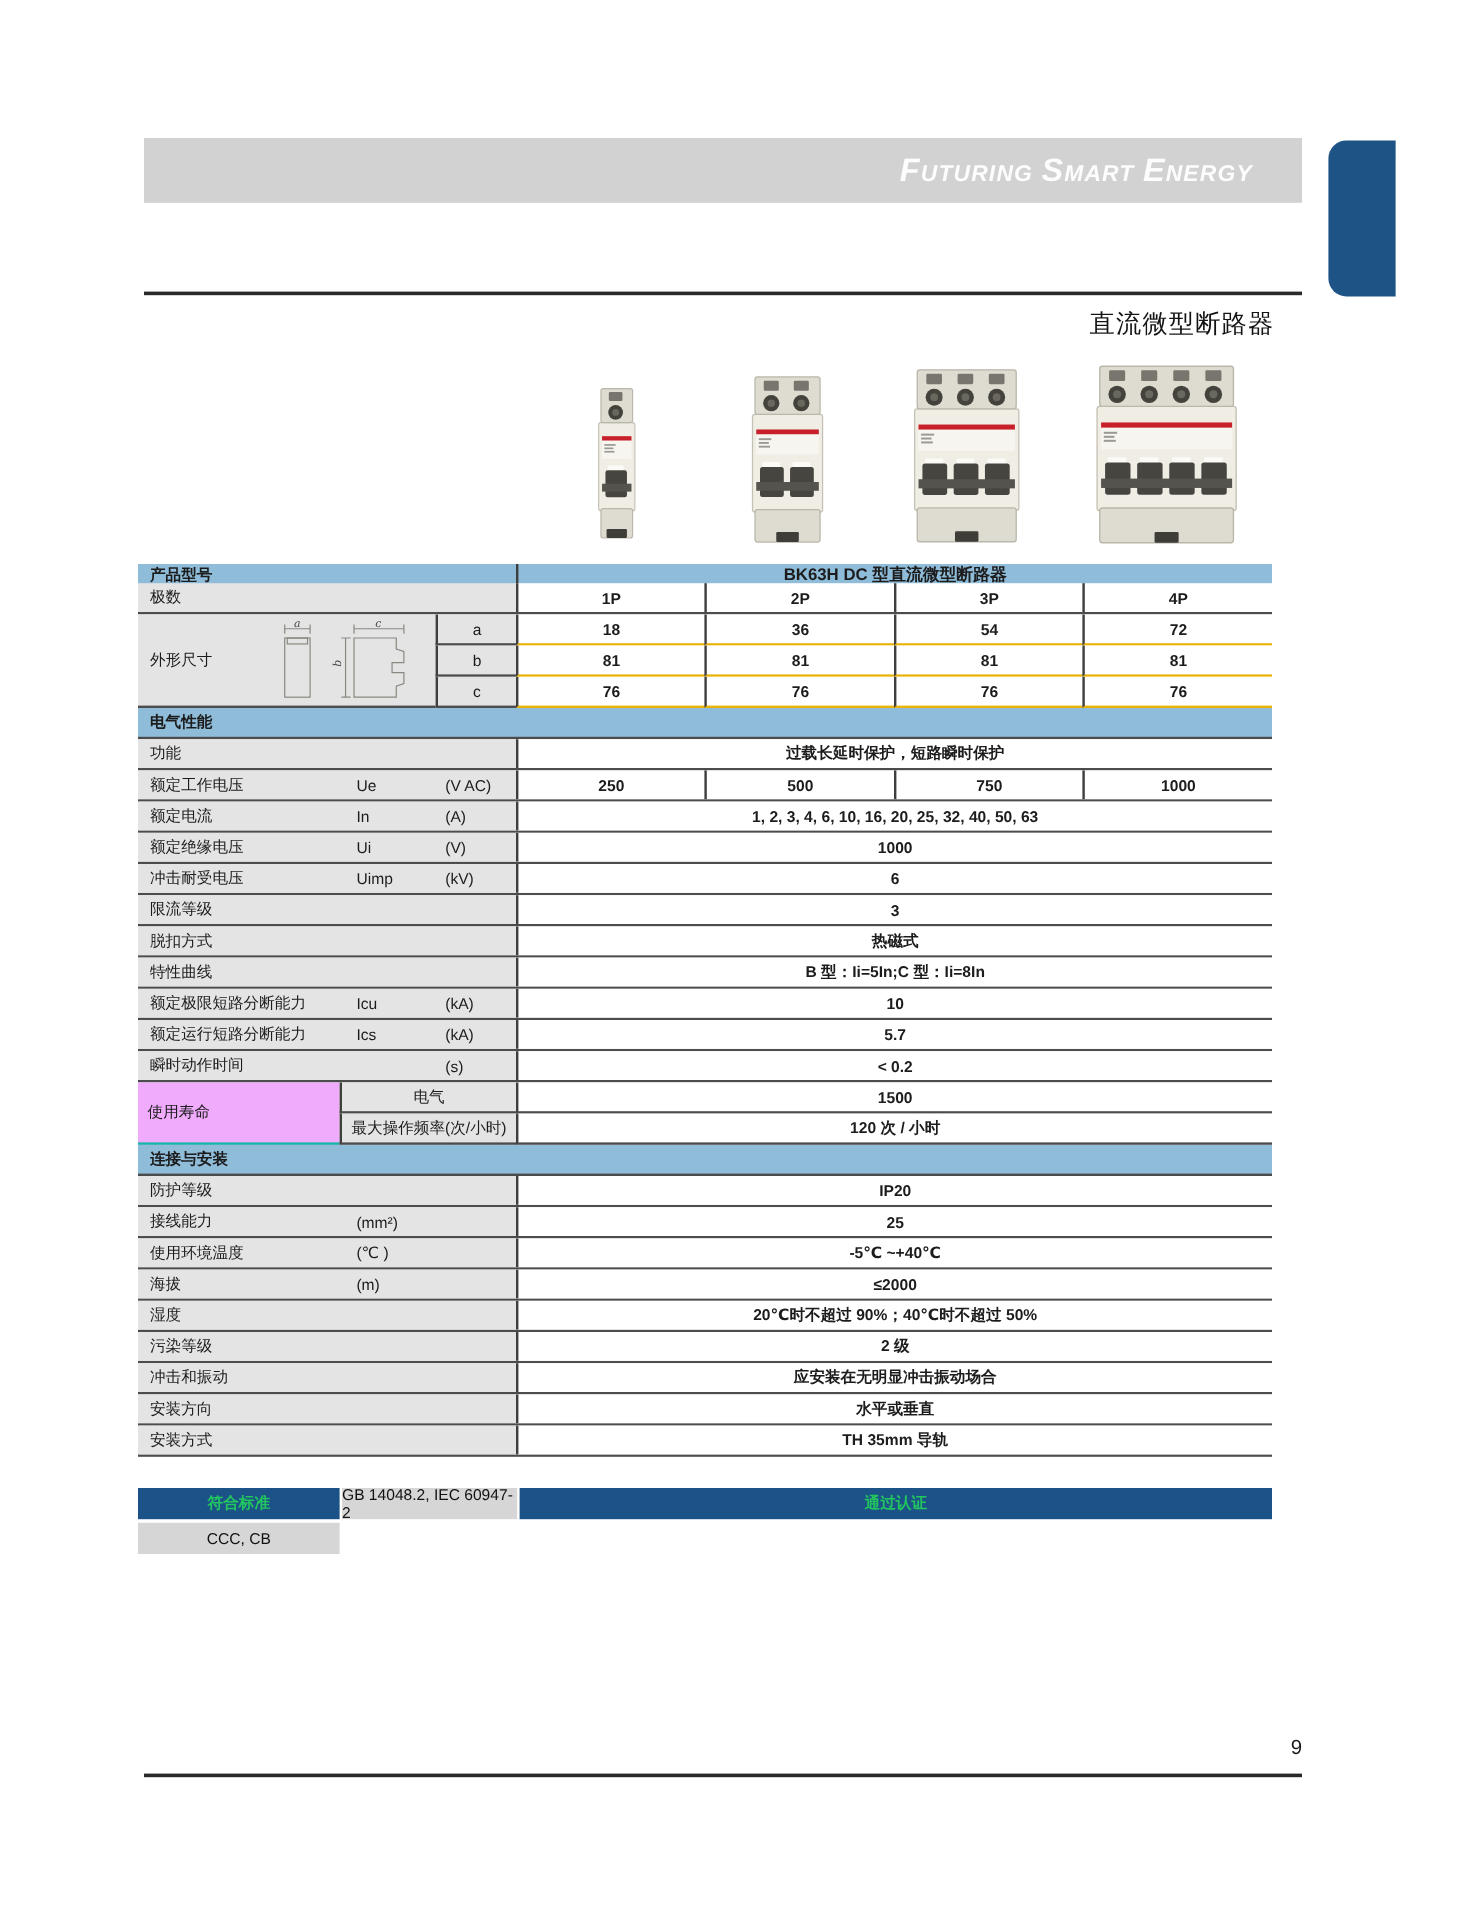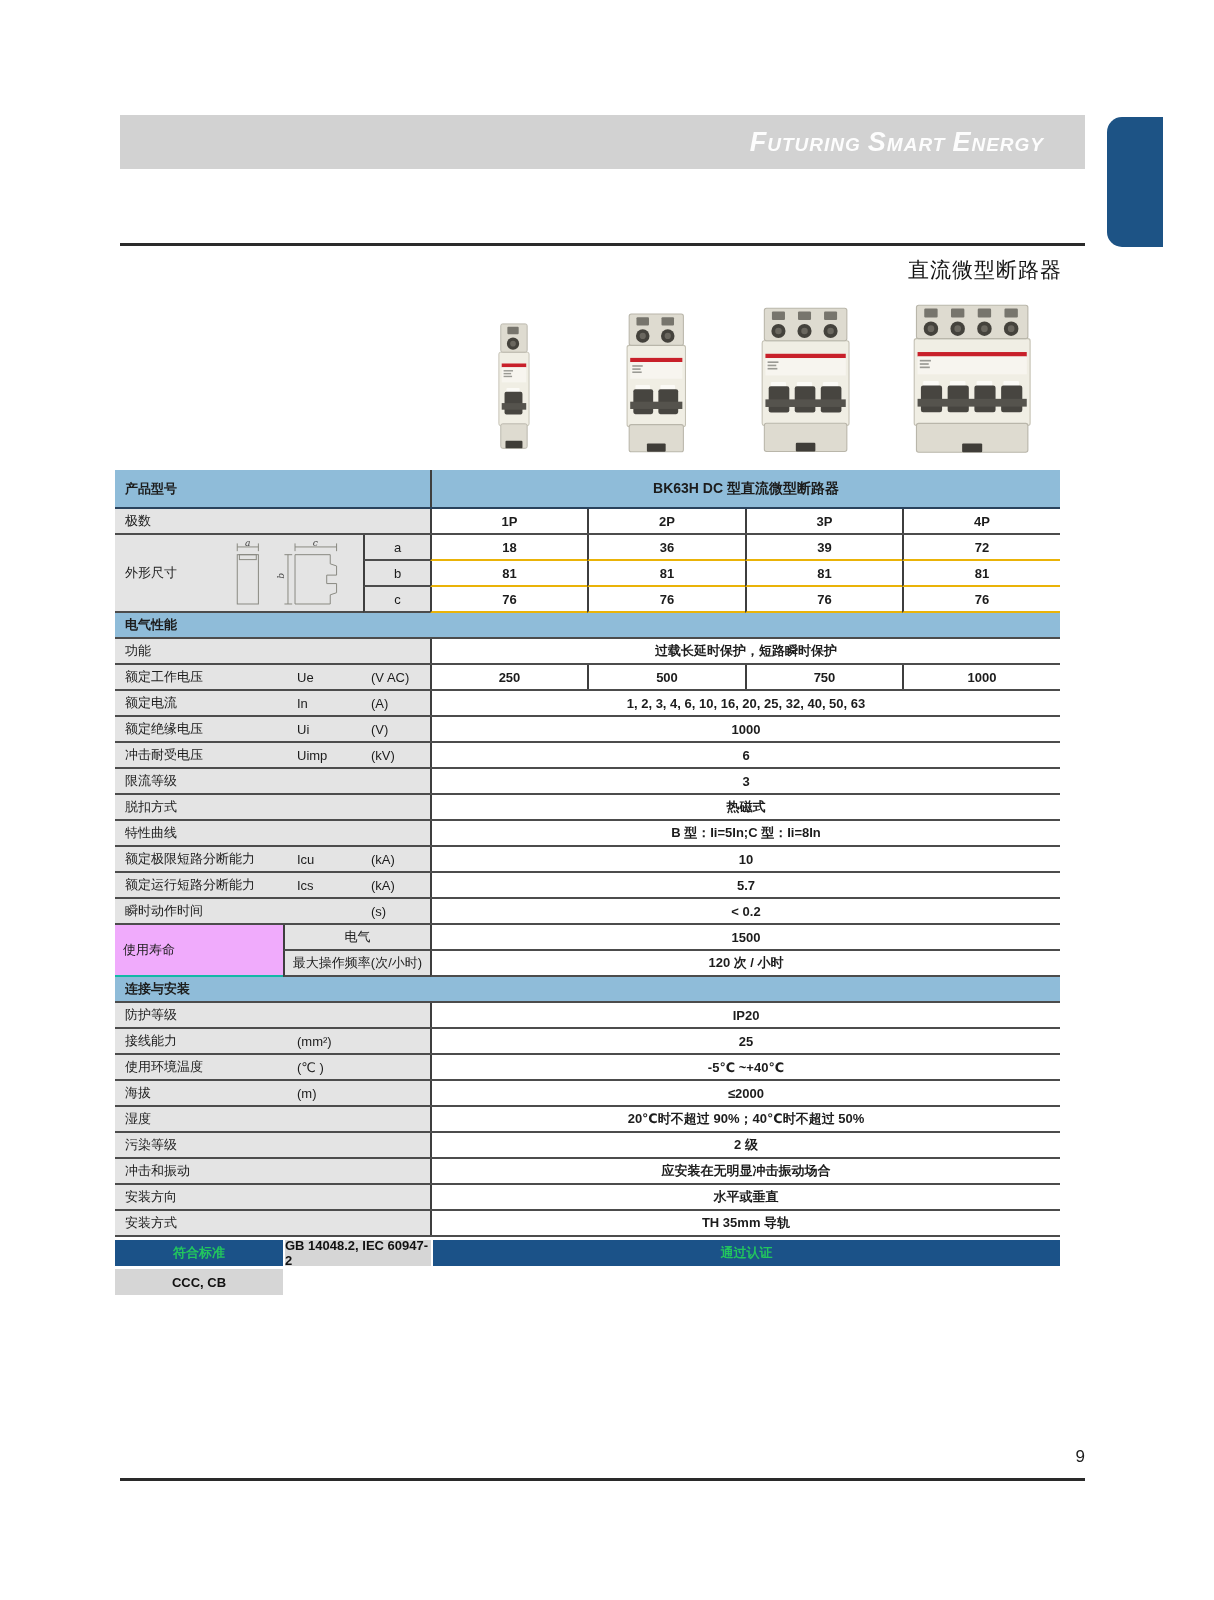--- a/index.html
+++ b/index.html
@@ -18,21 +18,21 @@
   .page-title { position:absolute; top:256px; right:152px; font-size:21px; font-weight:400;
                 color:#141414; letter-spacing:1px; }
 
   
   .breaker { position:absolute; }
 
   
   .spec { position:absolute; left:115px; top:470px; width:945px; font-size:13px; color:#1c1c1c; }
   .grid7 { display:grid; grid-template-columns:168px 80px 67px 157px 158px 157px 158px; }
   .row   { height:26px; border-bottom:2px solid #4c4c4c; }
-  .row-model { height:39px; border-bottom:2px solid #29425c; }
+  .row-model { height:16px; border-bottom:2px solid #29425c; }
   .lbl { grid-column:span 3; background:#e4e4e4; display:flex; align-items:center; padding-left:10px; }
   .lbl .n    { width:158px; flex:none; }
   .lbl .sym  { width:80px; flex:none; padding-left:14px; }
   .lbl .unit { flex:1; padding-left:8px; }
   .lbl-blue { background:#8fbcd9; font-weight:700; }
   .v, .vspan { background:#ffffff; border-left:2px solid #3e3e3e; display:flex; align-items:center;
                justify-content:center; font-weight:700; text-align:center; }
   .vspan { grid-column:span 4; }
   .v-blue { background:#8fbcd9; font-size:14px; }
   .section-bar { height:26px; border-bottom:2px solid #4c4c4c; background:#8fbcd9;
@@ -59,21 +59,21 @@
   .life .v  { border-bottom:2px solid #4c4c4c; }
 
   
   .cert { position:absolute; left:115px; top:1240px; width:945px; display:grid;
           grid-template-columns:168px 146px 627px; column-gap:2px; row-gap:3px;
           grid-template-rows:26px 26px; font-size:13px; }
   .cert .main { grid-row:1 / 3; background:#1b5288; color:#ffffff; font-weight:700;
                 display:flex; align-items:center; justify-content:center; }
   .cert .sub  { background:#1b5288; color:#22c55e; font-weight:700;
                 display:flex; align-items:center; justify-content:center; }
-  .cert .val  { background:#d6d6d6; color:#111111; font-weight:700;
+  .cert .val  { background:#d6d6d6; color:#111111; font-weight:400;
                 display:flex; align-items:center; justify-content:center; }
 
   
   .page-num { position:absolute; top:1447px; right:129px; font-size:17px; color:#1c1c1c; }
   .rule-bottom { position:absolute; left:120px; top:1478px; width:965px; height:3px; background:#2a2a2a; }
 </style>
 </head>
 <body>
 
 <div class="page">
@@ -229,21 +229,21 @@
             <line x1="127" y1="94" x2="138" y2="94"></line>
           </g>
           <text x="71" y="11">a</text>
           <text x="167" y="11">c</text>
           <text x="126" y="63" transform="rotate(-90 124 60)">b</text>
         </svg>
       </div>
       <div class="abc">a</div>
       <div class="v">18</div>
       <div class="v">36</div>
-      <div class="v">39</div>
+      <div class="v">54</div>
       <div class="v">72</div>
       <div class="abc">b</div>
       <div class="v">81</div>
       <div class="v">81</div>
       <div class="v">81</div>
       <div class="v">81</div>
       <div class="abc">c</div>
       <div class="v">76</div>
       <div class="v">76</div>
       <div class="v">76</div>

